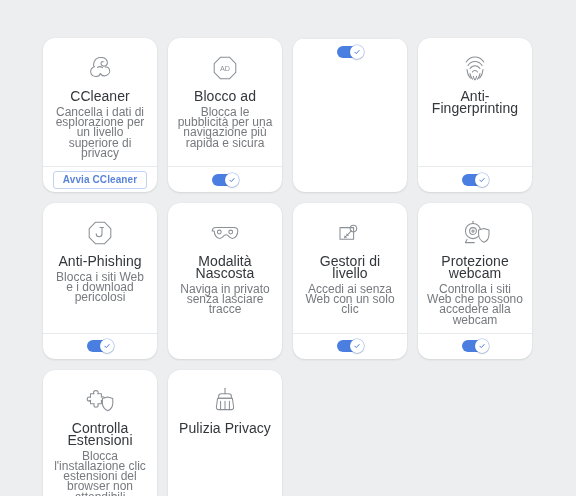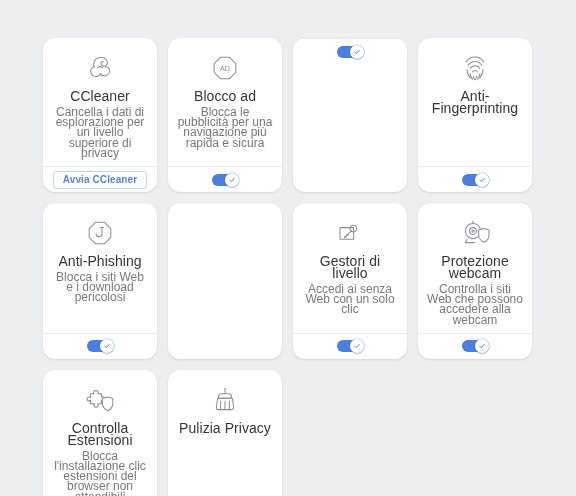--- a/index.html
+++ b/index.html
@@ -242,20 +242,33 @@
         <div class="toggle" role="switch" aria-checked="true">
           <span class="knob">
             <svg width="8" height="8" viewBox="0 0 10 10">
       <path d="M2.3 5.2L4.1 7.0 7.7 3.1" stroke="#4a7ee0" fill="none" stroke-width="1.25" stroke-linecap="round" stroke-linejoin="round"></path>
     </svg>
           </span>
         </div>
       </div>
       </div>
       <div class="card">
+    <div class="card-body">
+      <div class="icon-wrap">
+        <svg width="32" height="24" viewBox="0 0 32 24">
+      <g stroke="currentColor" fill="none" stroke-width="1.05" stroke-linecap="round" stroke-linejoin="round">
+        <path d="M3.2 10.0c0 -2.4 1.5 -3.6 3.9 -3.6h17.8c2.4 0 3.9 1.2 3.9 3.6 0 3.2 -2.0 7.4 -5.3 7.4 -2.3 0 -3.6 -1.7 -4.6 -2.9 -0.9 -1.0 -2.8 -1.0 -3.7 0 -1.0 1.2 -2.3 2.9 -4.6 2.9 -3.3 0 -5.4 -4.2 -5.4 -7.4z"></path>
+        <circle cx="10.3" cy="11.0" r="1.9"></circle>
+        <circle cx="21.7" cy="11.0" r="1.9"></circle>
+      </g>
+    </svg>
+      </div>
+      <div class="card-title">Modalità Nascosta</div>
+      <div class="card-desc">Naviga in privato senza lasciare tracce</div>
+    </div>
       </div>
       <div class="card">
     <div class="card-body">
       <div class="icon-wrap">
         <svg width="30" height="26" viewBox="0 0 30 26">
       <g stroke="currentColor" fill="none" stroke-width="1.05" stroke-linecap="round" stroke-linejoin="round">
         <path d="M5.0 7.6h13.6v11.6H5.0z"></path>
         <circle cx="18.4" cy="8.6" r="3.3"></circle>
         <path d="M16.4 10.8l-7.0 7.0"></path>
         <path d="M11.6 14.0l1.6 1.6"></path>

